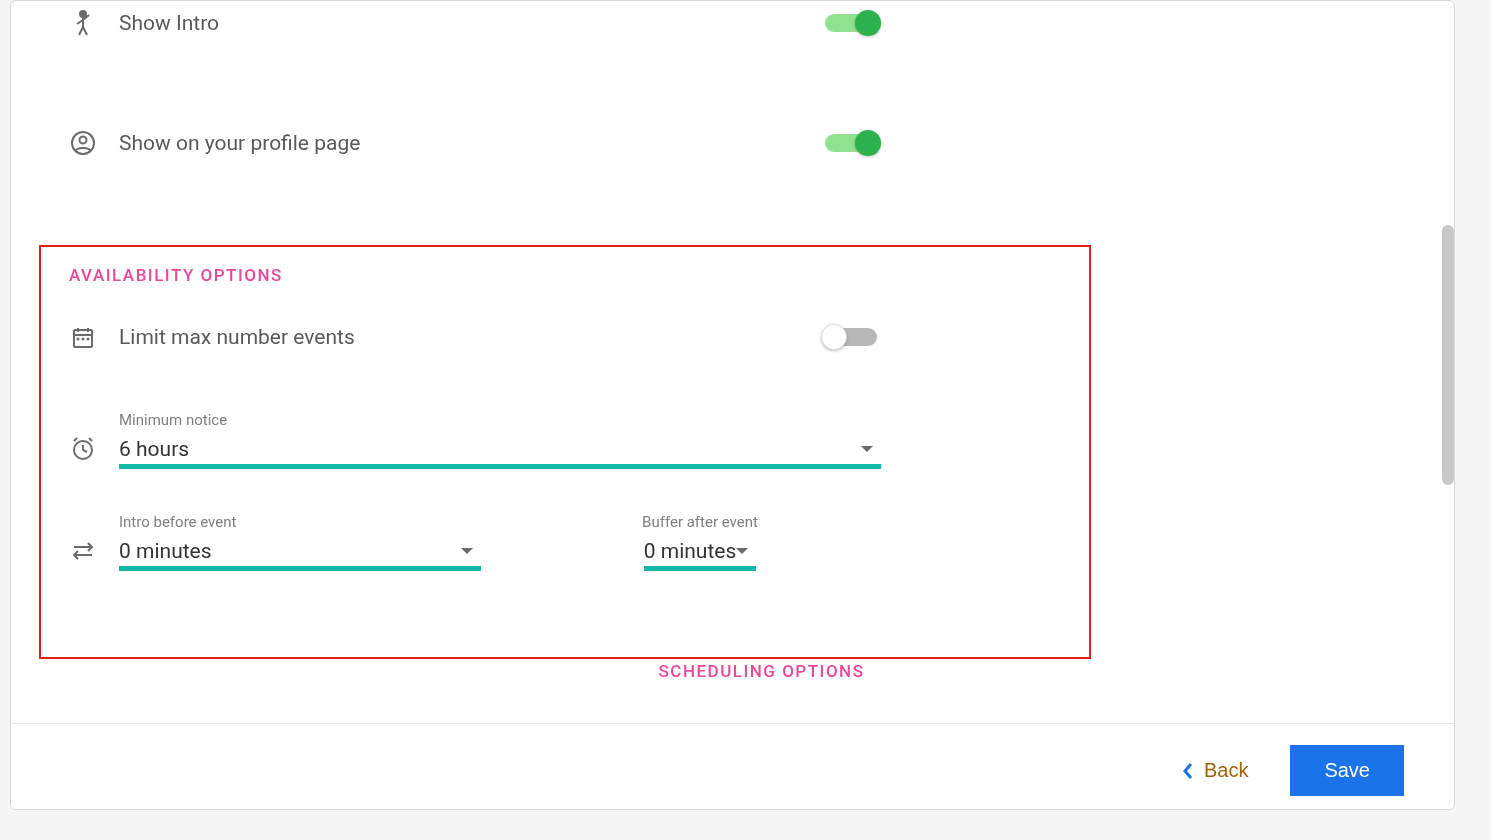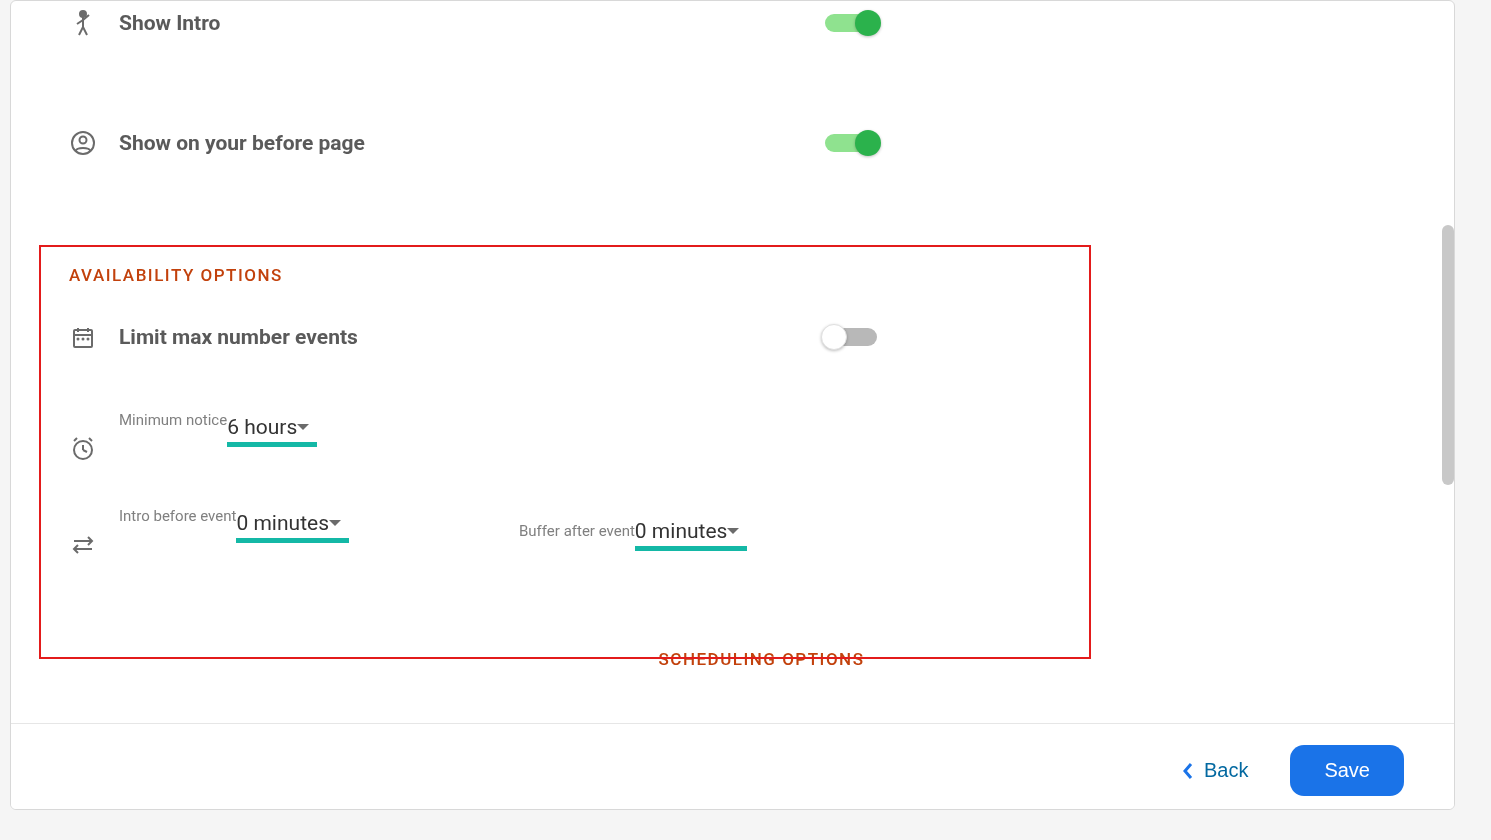--- a/index.html
+++ b/index.html
@@ -52,21 +52,21 @@
       display: flex;
       align-items: center;
       justify-content: center;
       color: #6b6b6b;
     }
     .row-label {
       font-size: 21px;
       color: #5a5a5a;
       margin-left: 22px;
       flex: 1;
-      font-weight: 700;
+      font-weight: 400;
     }
     .toggle {
       position: relative;
       width: 52px;
       height: 18px;
       border-radius: 10px;
       cursor: pointer;
       flex: 0 0 52px;
       margin-right: 4px;
     }
@@ -89,21 +89,21 @@
       background: #2bb24c;
     }
     .toggle.off .knob {
       left: -4px;
       background: #ffffff;
       border: 1px solid #e0e0e0;
     }
     .section-header {
       font-size: 17px;
       letter-spacing: 1.5px;
-      color: #c2410c;
+      color: #ec4899;
       font-weight: 500;
       padding-left: 58px;
       text-transform: uppercase;
     }
     .highlight-box {
       position: absolute;
       border: 2px solid #e31b1b;
       left: 28px;
       top: 236px;
       width: 1052px;
@@ -121,20 +121,21 @@
       flex: 0 0 28px;
       display: flex;
       align-items: center;
       justify-content: center;
       color: #6b6b6b;
       margin-top: 24px;
     }
     .field-col {
       margin-left: 22px;
       display: flex;
+      flex-direction: column;
     }
     .field-label {
       font-size: 15px;
       color: #808080;
       margin-bottom: 4px;
     }
     .select {
       display: flex;
       align-items: center;
       justify-content: space-between;
@@ -165,38 +166,38 @@
       align-items: center;
       justify-content: flex-end;
       padding-right: 50px;
       gap: 42px;
       background: #ffffff;
     }
     .back-btn {
       display: flex;
       align-items: center;
       gap: 10px;
-      color: #0369a1;
+      color: #a16207;
       font-size: 20px;
       font-weight: 500;
       cursor: pointer;
       background: none;
       border: none;
     }
     .back-chevron {
       font-size: 20px;
       line-height: 1;
     }
     .save-btn {
       background: #1a73e8;
       color: #ffffff;
       font-size: 20px;
       font-weight: 500;
       border: none;
-      border-radius: 14px;
+      border-radius: 0;
       padding: 14px 34px;
       cursor: pointer;
     }
     svg {
       display: block;
     }
   </style>
 </head>
 <body>
 
@@ -221,21 +222,21 @@
     </div>
 
     <div class="row" style="margin-top: 92px;">
       <span class="row-icon">
         <svg width="26" height="26" viewBox="0 0 26 26" fill="none" stroke="#6b6b6b" stroke-width="2">
           <circle cx="13" cy="13" r="11"></circle>
           <circle cx="13" cy="10" r="3.5"></circle>
           <path d="M5.5 21 C7 17, 19 17, 20.5 21"></path>
         </svg>
       </span>
-      <span class="row-label">Show on your before page</span>
+      <span class="row-label">Show on your profile page</span>
       <div class="toggle on">
         <div class="knob"></div>
       </div>
     </div>
 
     <div class="section-header" style="margin-top: 108px;">AVAILABILITY OPTIONS</div>
 
     <div class="row" style="margin-top: 38px;">
       <span class="row-icon">
         <svg width="24" height="24" viewBox="0 0 24 24" fill="none" stroke="#6b6b6b" stroke-width="2">

